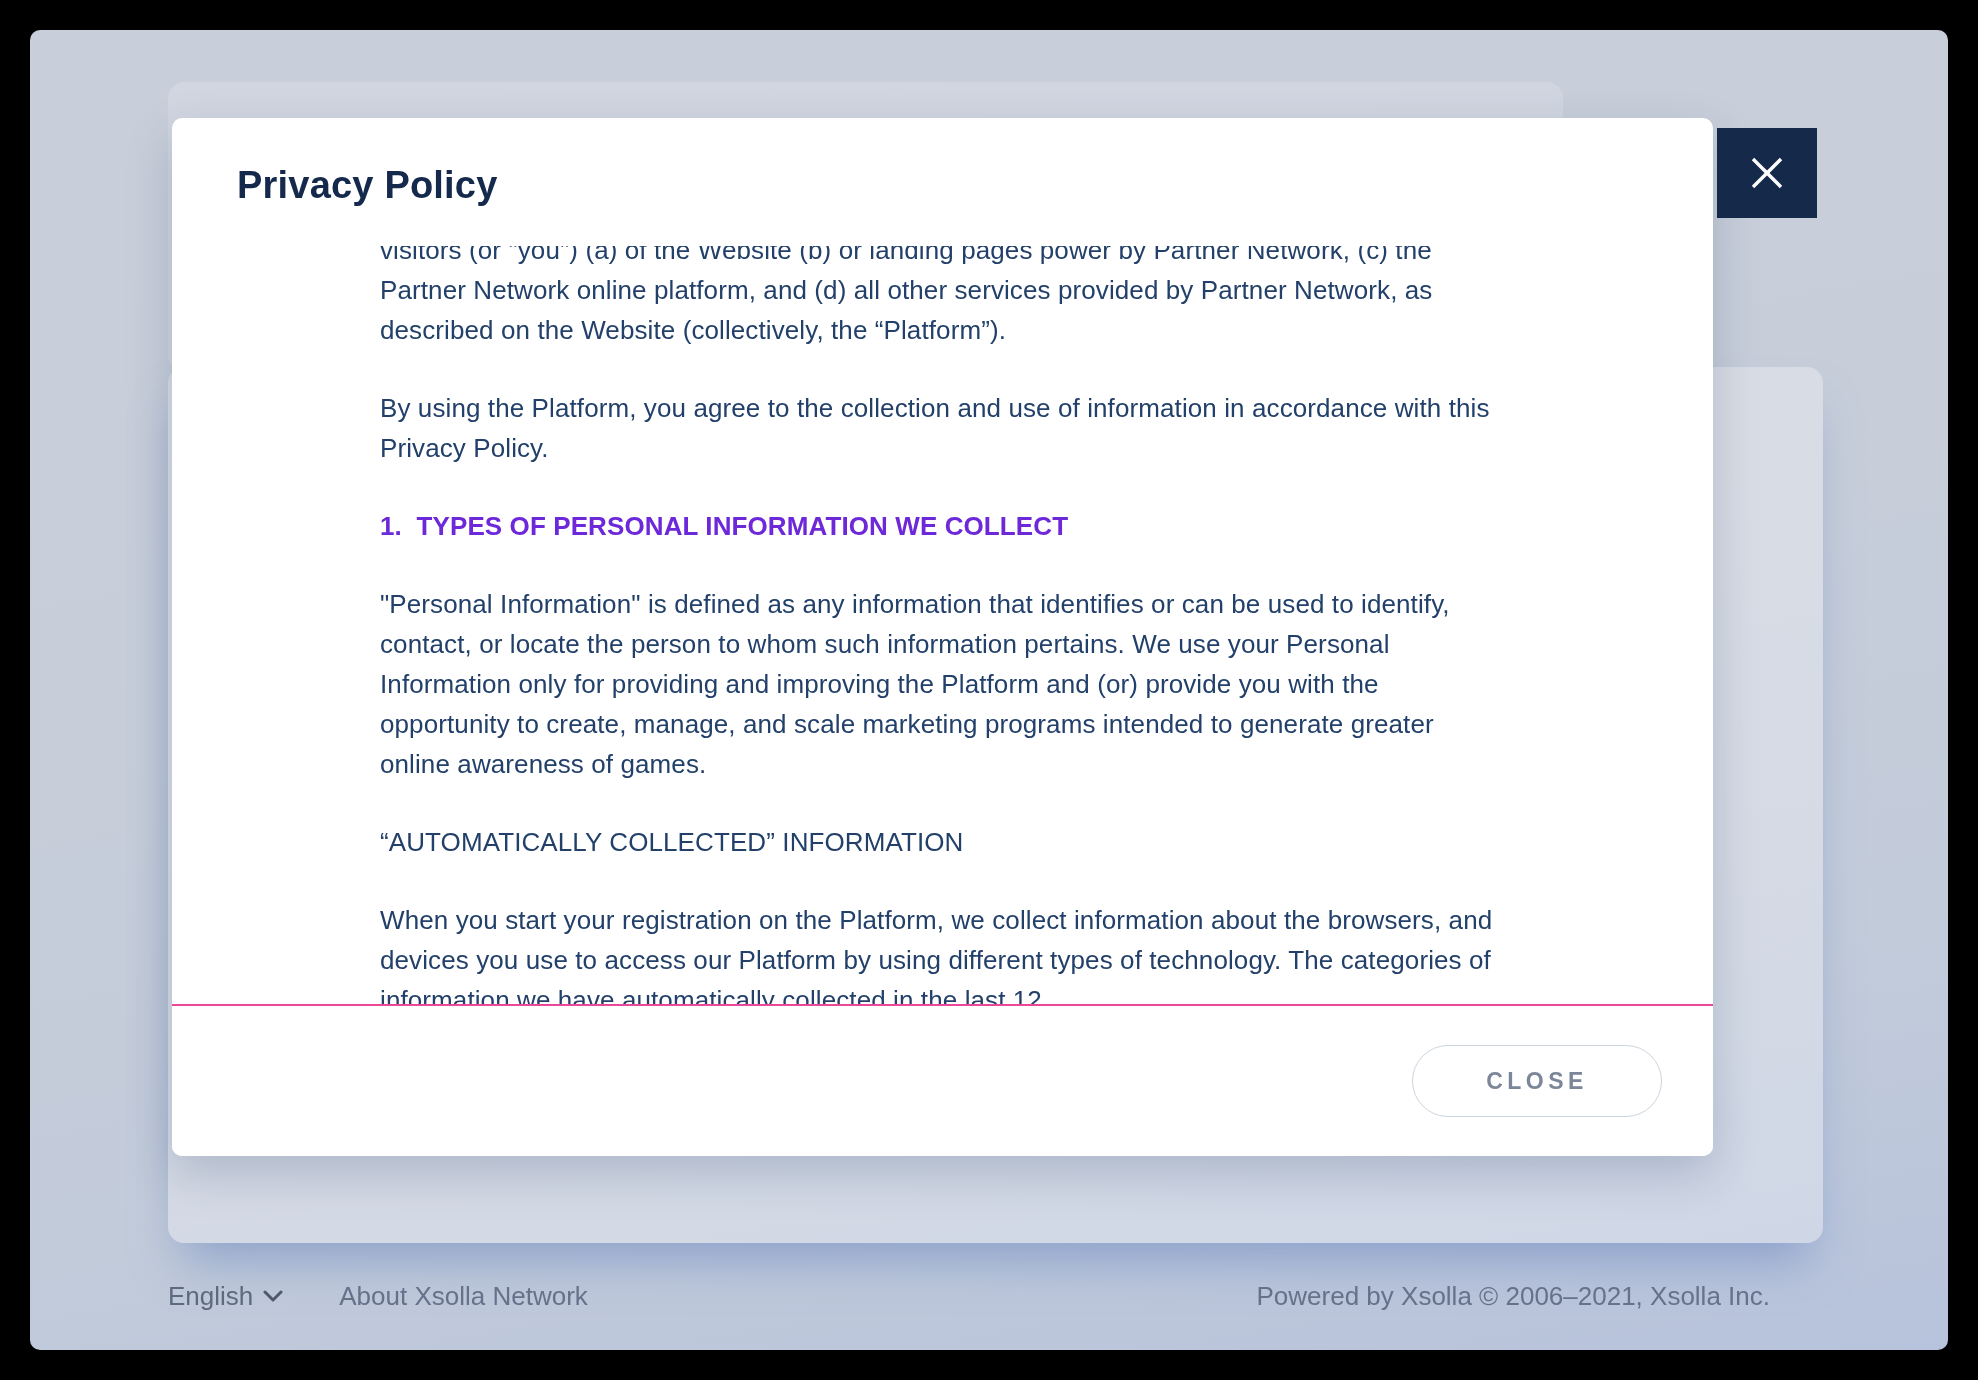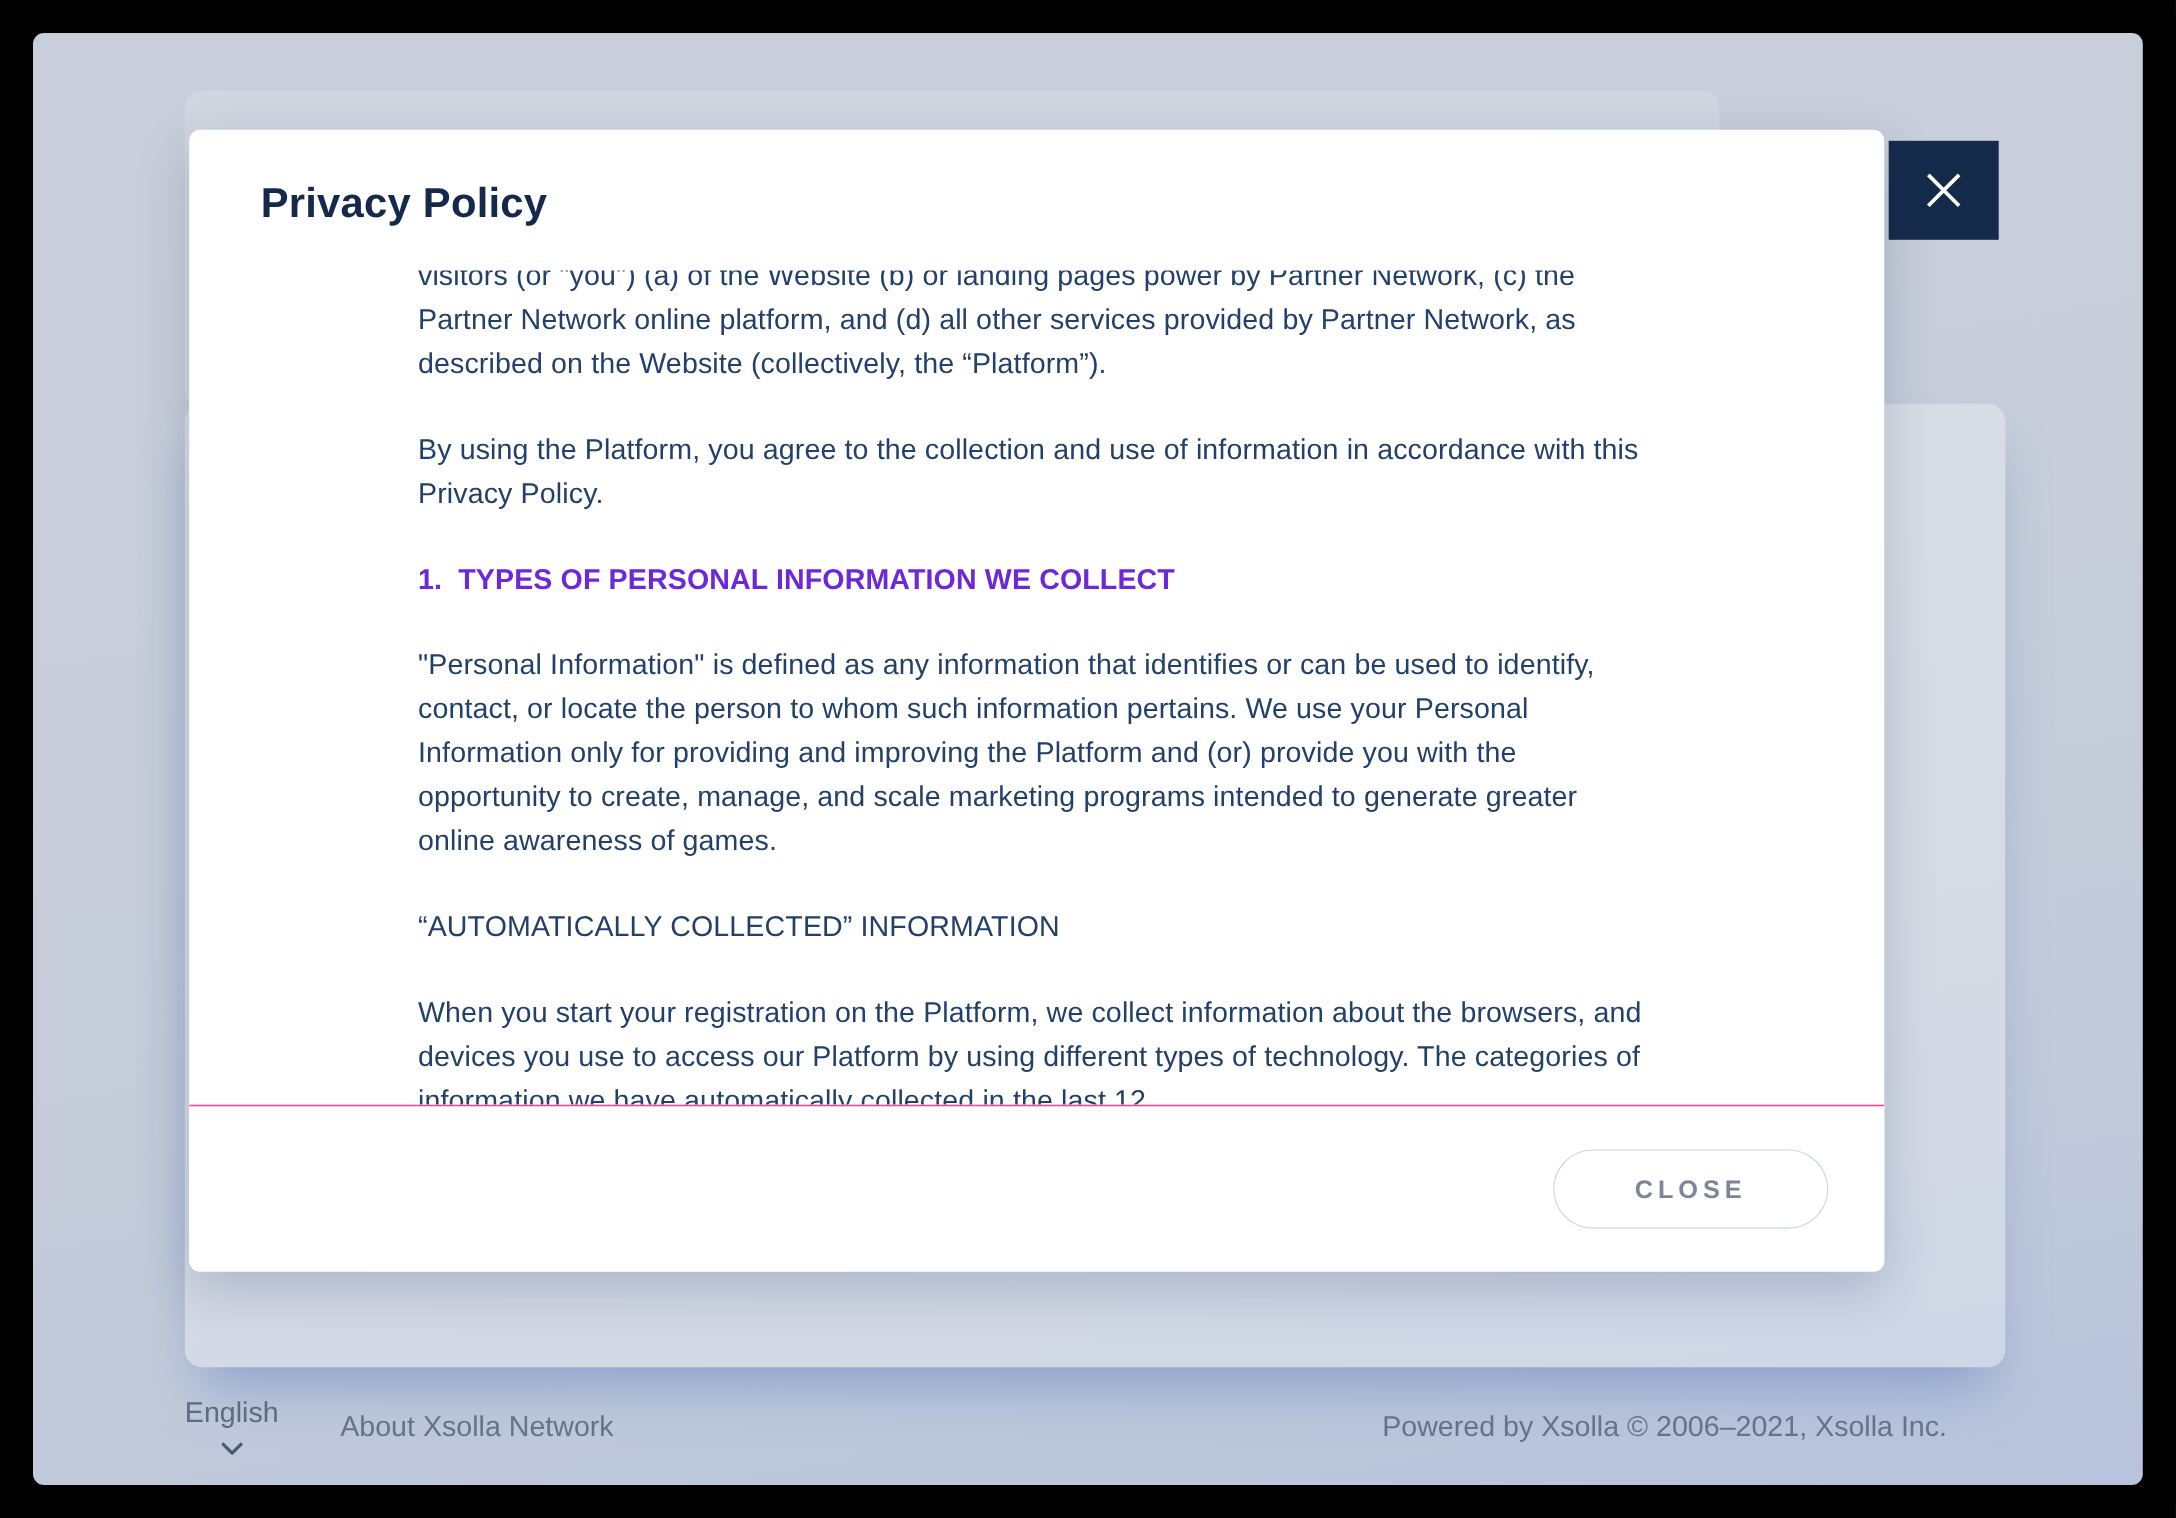--- a/index.html
+++ b/index.html
@@ -99,21 +99,20 @@
     position: absolute; left: 138px; right: 178px; top: 1242px;
     height: 48px;
     display: flex; align-items: center;
     font-size: 26px;
     color: #66718a;
   }
   .lang-select {
     display: flex; align-items: center; gap: 10px;
     cursor: pointer;
     color: #5d6a80;
-    flex-direction: column;
   }
   .about-link {
     margin-left: 56px;
     color: #66718a;
     text-decoration: none;
     cursor: pointer;
   }
   .powered { margin-left: auto; color: #66718a; }
 </style>
 </head>

